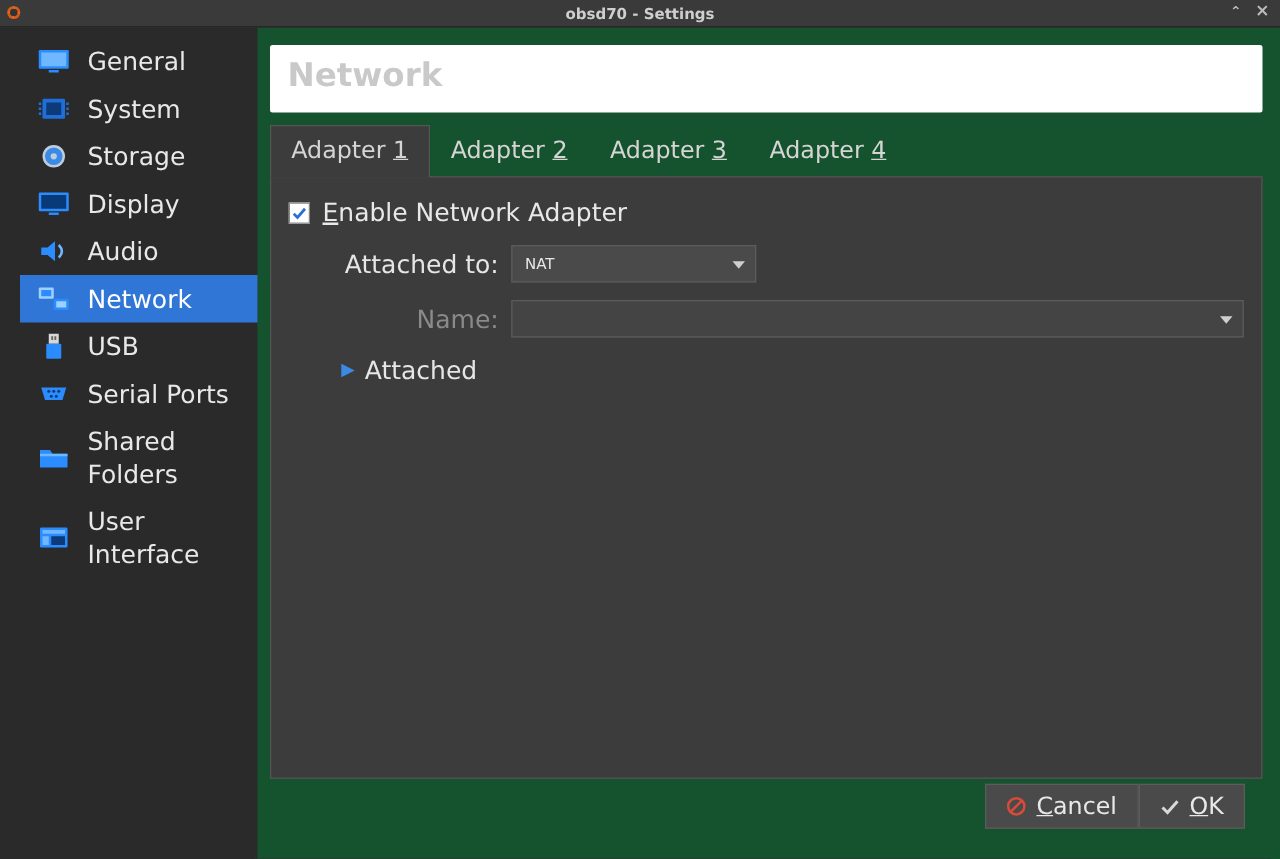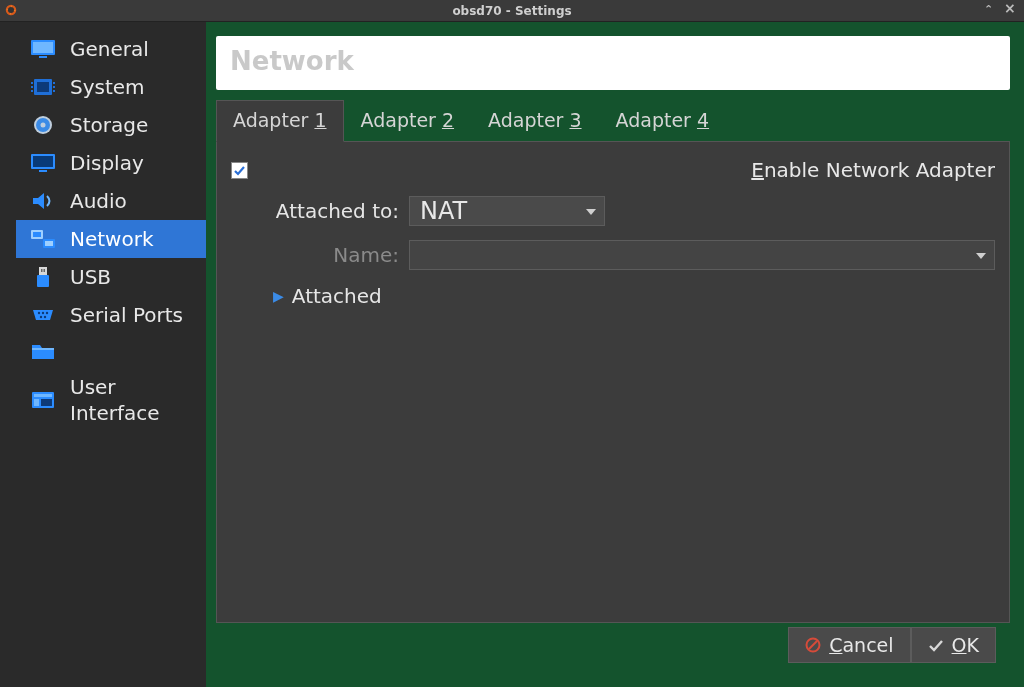--- a/index.html
+++ b/index.html
@@ -23,30 +23,30 @@
   
   .header-banner { background: #ffffff; padding: 10px 14px 14px 14px; border-radius: 2px; }
   .header-banner span { color: #c9c9c9; font-size: 26px; font-weight: 700; }
   
   .tabs { display: flex; margin-top: 10px; }
   .tab { padding: 8px 16px 10px 16px; color: #d5d5d5; font-size: 19px; cursor: pointer; border: 1px solid transparent; border-bottom: none; }
   .tab .ul { text-decoration: underline; }
   .tab.active { background: #3c3c3c; border-color: #555; border-bottom: 1px solid #3c3c3c; position: relative; z-index: 2; }
   .tab-panel { flex: 1; background: #3c3c3c; border: 1px solid #555; margin-top: -1px; padding: 16px 14px; min-height: 0; }
   
-  .row { display: flex; align-items: center; margin-bottom: 14px; justify-content: space-between; }
+  .row { display: flex; align-items: center; margin-bottom: 14px; }
   .checkbox { width: 17px; height: 17px; background: #fff; border: 1px solid #888; margin-right: 10px; display: inline-flex; align-items: center; justify-content: center; cursor: pointer; }
   .checkbox svg { width: 13px; height: 13px; }
   .lbl { font-size: 20px; color: #e8e8e8; }
   .lbl .ul { text-decoration: underline; }
   
   .form-row { display: grid; grid-template-columns: 168px 1fr; align-items: center; gap: 10px; margin-bottom: 14px; }
   .form-label { text-align: right; font-size: 20px; color: #e6e6e6; }
   .form-label.disabled { color: #8a8a8a; }
-  .select { background: #4a4a4a; border: 1px solid #5c5c5c; color: #e8e8e8; height: 30px; padding: 2px 28px 2px 10px; font-size: 24px; position: relative; width: 196px; display: flex; align-items: center; cursor: pointer; }
+  .select { background: #4a4a4a; border: 1px solid #5c5c5c; color: #e8e8e8; height: 30px; padding: 2px 28px 2px 10px; font-size: 12px; position: relative; width: 196px; display: flex; align-items: center; cursor: pointer; }
   .select::after { content: ""; position: absolute; right: 8px; top: 12px; border-left: 5px solid transparent; border-right: 5px solid transparent; border-top: 6px solid #cfcfcf; }
   .select.wide { width: 100%; background: #444; }
   .select.disabled { color: transparent; cursor: default; }
   
   .disclosure { display: flex; align-items: center; gap: 8px; margin-left: 42px; font-size: 20px; color: #e6e6e6; cursor: pointer; }
   .disclosure .tri { color: #3b8be6; font-size: 14px; }
   
   .footer { height: 56px; display: flex; justify-content: flex-end; align-items: center; gap: 0; padding: 0 14px 12px 0; }
   .btn { background: #4a4a4a; border: 1px solid #5c5c5c; color: #e8e8e8; padding: 6px 16px; font-size: 19px; display: inline-flex; align-items: center; gap: 8px; cursor: pointer; }
   .btn .ul { text-decoration: underline; }
@@ -173,20 +173,21 @@
         <span>Serial Ports</span>
       </div>
 
       <div class="sidebar-item">
         <span class="sidebar-icon">
           <svg viewBox="0 0 26 22">
               <path d="M2 5 L10 5 L12 8 L24 8 L24 19 L2 19 Z" fill="#2b8cff"></path>
               <rect x="2" y="8" width="22" height="2" fill="#6fb7ff"></rect>
             </svg>
         </span>
+        <span>Shared Folders</span>
       </div>
 
       <div class="sidebar-item">
         <span class="sidebar-icon">
           <svg viewBox="0 0 26 22">
               <rect x="2" y="3" width="22" height="16" rx="1" fill="#2b8cff"></rect>
               <rect x="4" y="5" width="18" height="3" fill="#6fb7ff"></rect>
               <rect x="4" y="10" width="5" height="7" fill="#6fb7ff"></rect>
               <rect x="11" y="10" width="11" height="7" fill="#0d3a78"></rect>
             </svg>

